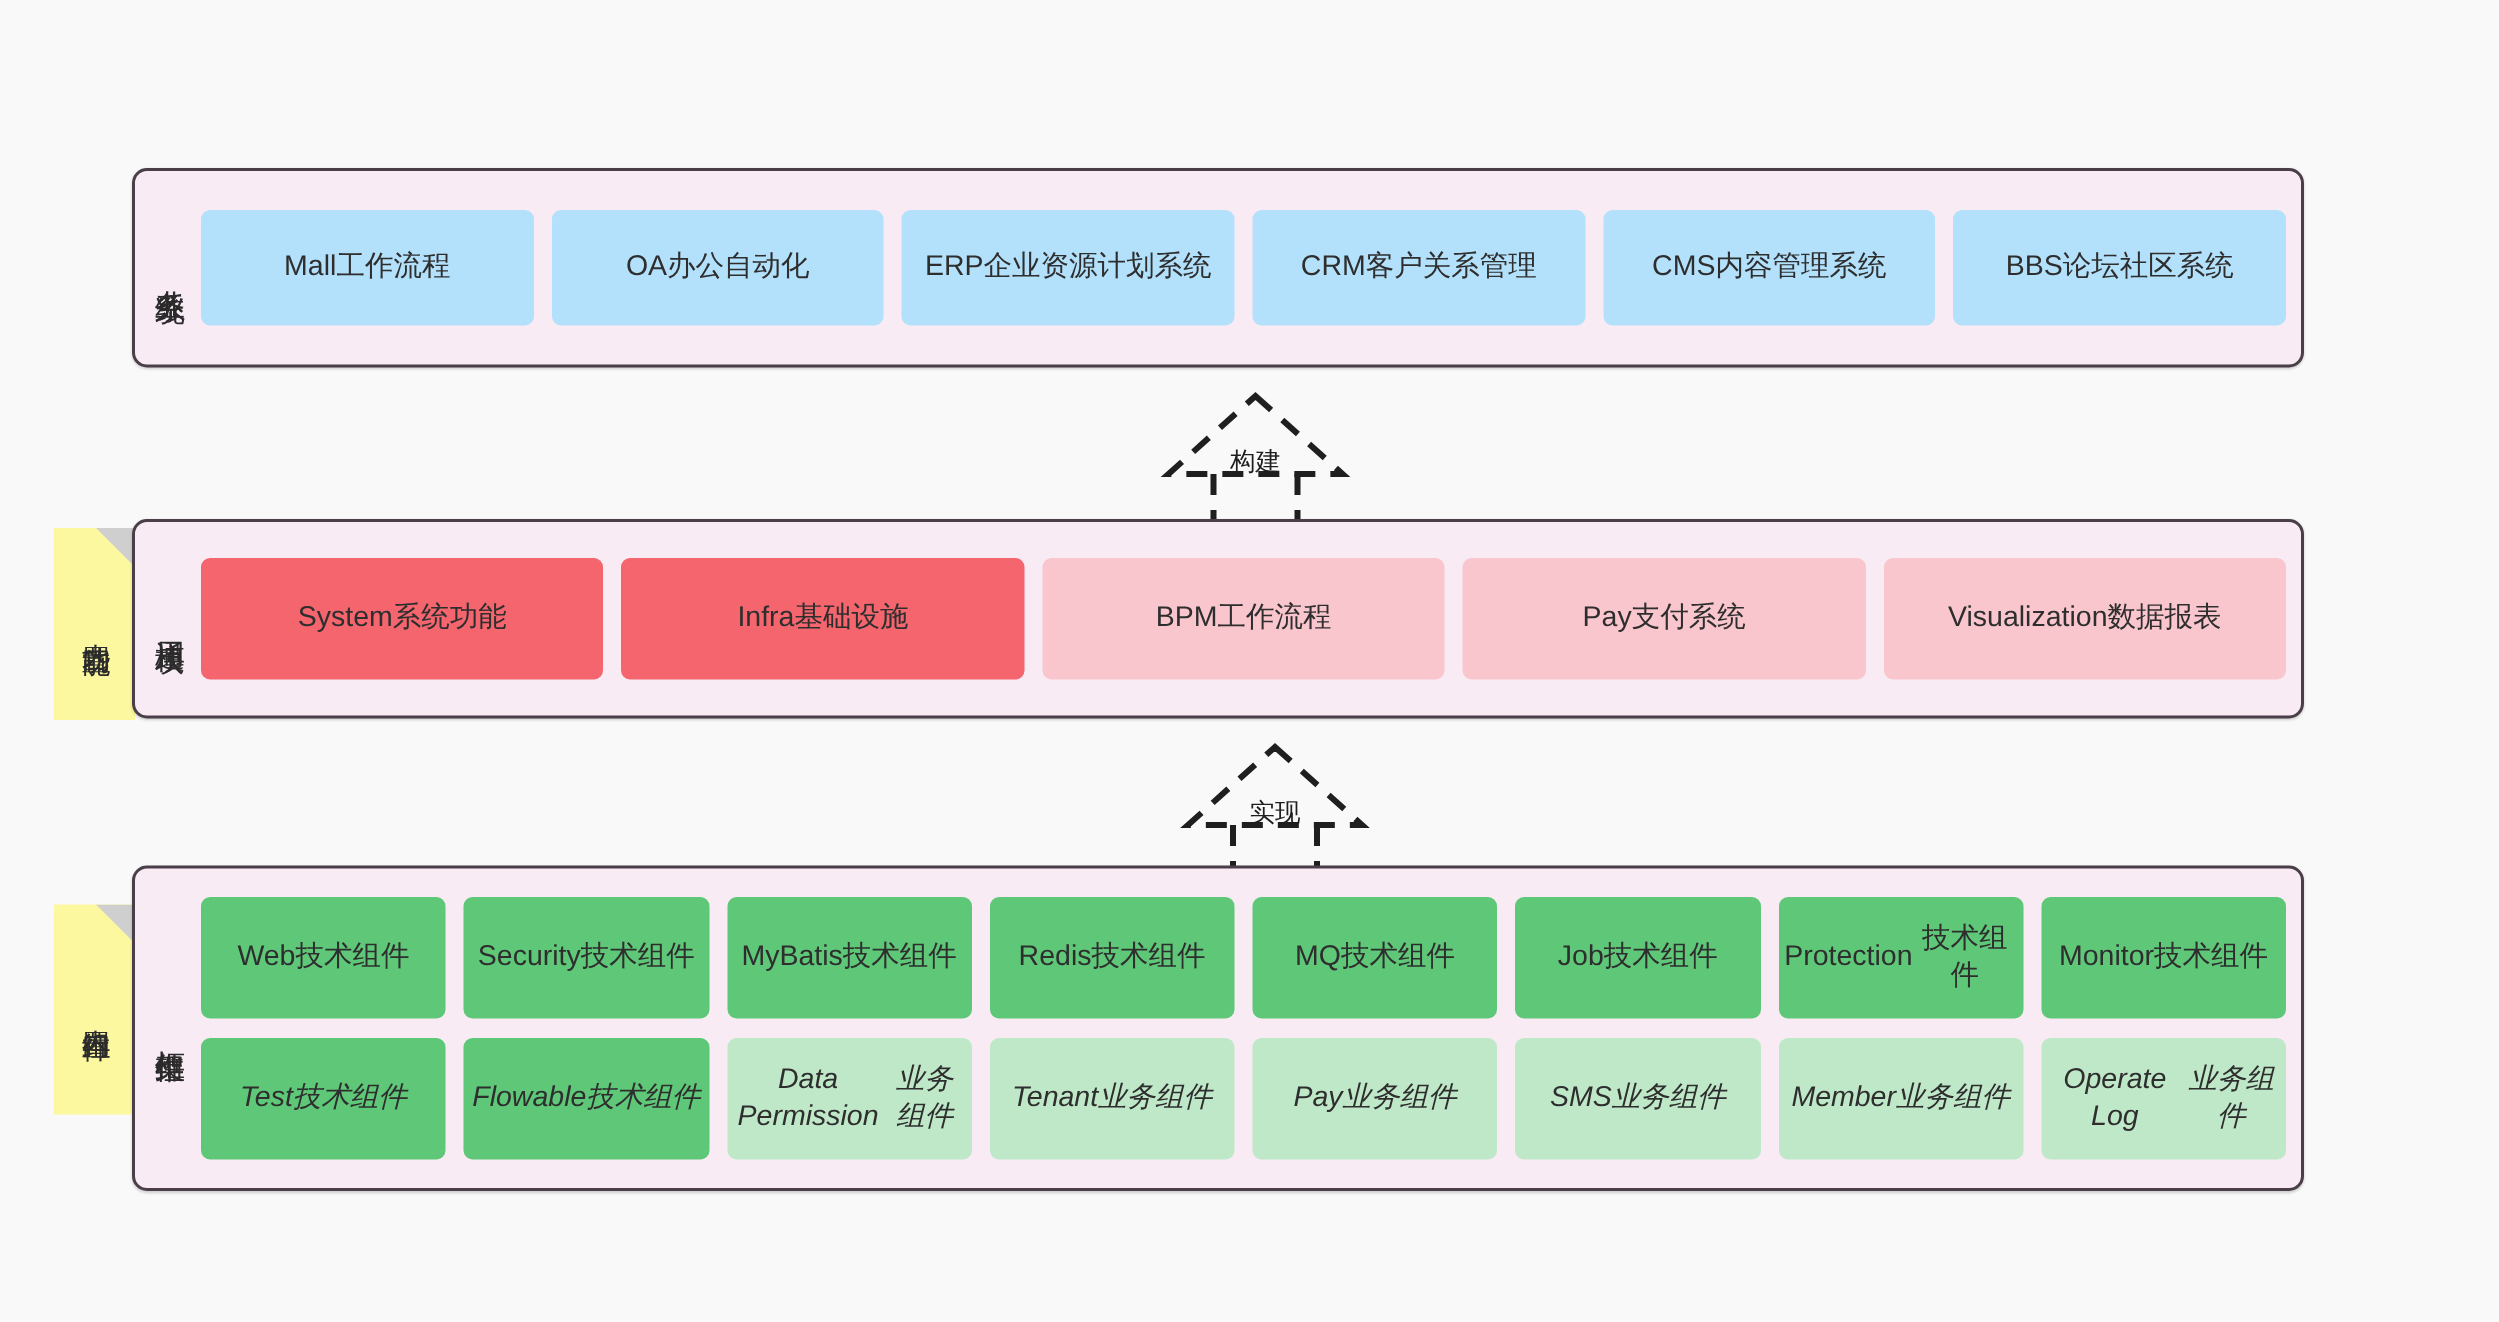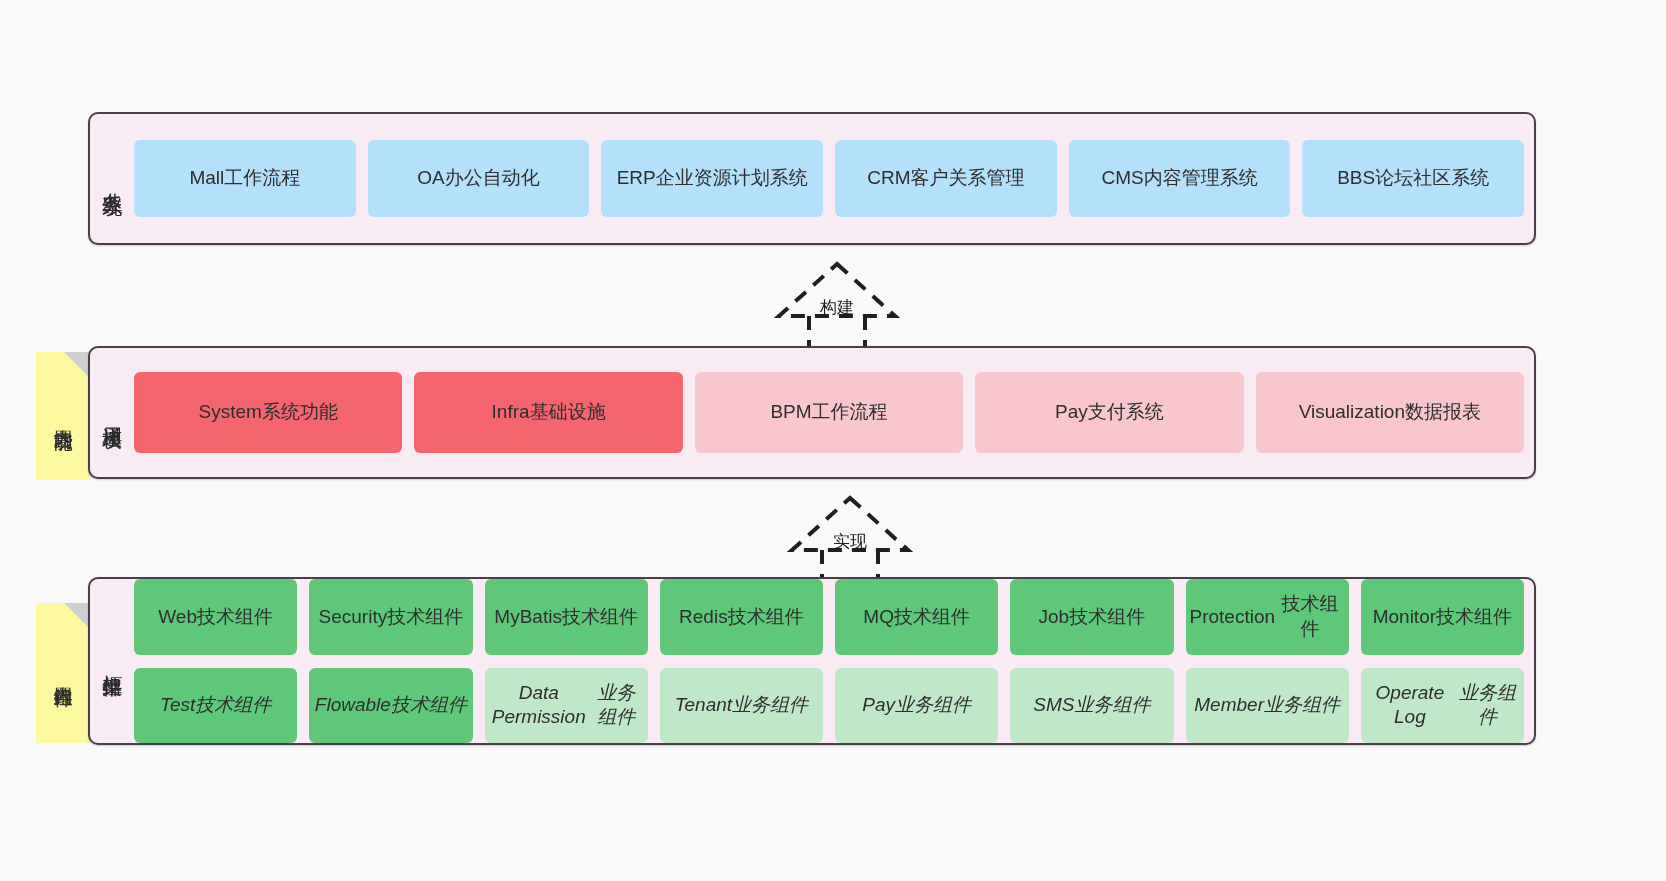--- a/index.html
+++ b/index.html
@@ -218,21 +218,21 @@
       <path d="M 75 6 L 133 58 L 17 58 Z" fill="none" stroke="#1f1f1f" stroke-width="4" stroke-dasharray="14,10" stroke-linecap="butt"></path>
       <path d="M 47 58 L 47 94 M 103 58 L 103 94 M 47 94 L 103 94" fill="none" stroke="#1f1f1f" stroke-width="4" stroke-dasharray="14,10" stroke-linecap="butt"></path>
     </svg>
     <span class="arrow-label">实现</span>
   </div>
 
   <div class="note" style="left:36px; top:603px; width:54px; height:140px;">
     <span>内置组件</span>
   </div>
 
-  <div class="layer" style="left:88px; top:577px; width:1448px; height:168px;">
+  <div class="layer" style="left:88px; top:577px; width:1448px; height:217px;">
     <div class="layer-title">框架组件</div>
     <div class="layer-body">
 
       <div class="row" style="height:81px; margin-bottom:13px;">
         <div class="card c-green">
           <span class="t1">Web</span>
           <span class="t2">技术组件</span>
         </div>
         <div class="card c-green">
           <span class="t1">Security</span>

